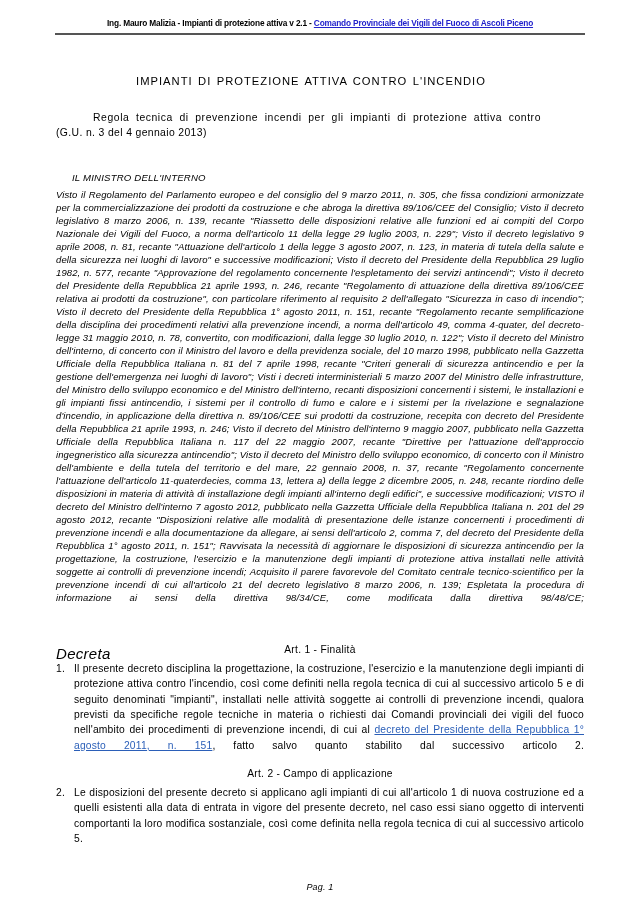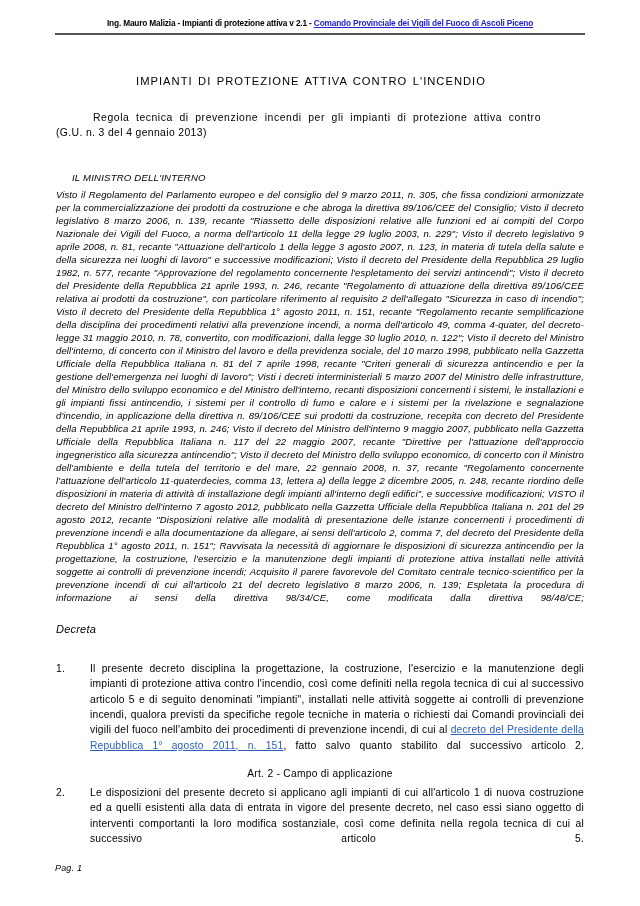--- a/index.html
+++ b/index.html
@@ -98,23 +98,23 @@
     text-justify: inter-word;
     letter-spacing: 0.012em;
   }
   .preamble::after {
     content: "";
     display: inline-block;
     width: 100%;
   }
   .decreta {
     position: absolute;
-    top: 623px;
-    left: 56px;
-    font-size: 11px;
+    top: 645px;
+    left: 56px;
+    font-size: 15px;
     font-style: italic;
     letter-spacing: 0.02em;
   }
 
   
   .art-title {
     position: absolute;
     left: 55px;
     width: 530px;
     text-align: center;
@@ -139,39 +139,39 @@
 
   .art-body .num {
     position: absolute;
     left: 0;
     top: 0;
     width: 26px;
     text-align: left;
   }
   .art-body .txt {
     display: block;
-    margin-left: 34px;
+    margin-left: 18px;
   }
   .art-body .txt::after {
     content: "";
     display: inline-block;
     width: 100%;
   }
   .inline-link {
     color: #2b5fb8;
     text-decoration: underline;
   }
 
   
   .footer {
     position: absolute;
-    top: 863px;
-    left: 55px;
-    width: 530px;
-    text-align: left;
+    top: 882px;
+    left: 55px;
+    width: 530px;
+    text-align: center;
     font-size: 9px;
     font-style: italic;
     letter-spacing: 0.02em;
   }
 </style>
 </head>
 <body>
 
 <div class="page">
 
@@ -184,20 +184,21 @@
 
   <div class="heading-block">
     <div class="line-wide">Regola tecnica di prevenzione incendi per gli impianti di protezione attiva contro</div>
     <div>(G.U. n. 3 del 4 gennaio 2013)</div>
   </div>
 
   <div class="ministro">IL MINISTRO DELL'INTERNO</div>
   <div class="preamble">Visto il Regolamento del Parlamento europeo e del consiglio del 9 marzo 2011, n. 305, che fissa condizioni armonizzate per la commercializzazione dei prodotti da costruzione e che abroga la direttiva 89/106/CEE del Consiglio; Visto il decreto legislativo 8 marzo 2006, n. 139, recante "Riassetto delle disposizioni relative alle funzioni ed ai compiti del Corpo Nazionale dei Vigili del Fuoco, a norma dell'articolo 11 della legge 29 luglio 2003, n. 229"; Visto il decreto legislativo 9 aprile 2008, n. 81, recante "Attuazione dell'articolo 1 della legge 3 agosto 2007, n. 123, in materia di tutela della salute e della sicurezza nei luoghi di lavoro" e successive modificazioni; Visto il decreto del Presidente della Repubblica 29 luglio 1982, n. 577, recante "Approvazione del regolamento concernente l'espletamento dei servizi antincendi"; Visto il decreto del Presidente della Repubblica 21 aprile 1993, n. 246, recante "Regolamento di attuazione della direttiva 89/106/CEE relativa ai prodotti da costruzione", con particolare riferimento al requisito 2 dell'allegato "Sicurezza in caso di incendio"; Visto il decreto del Presidente della Repubblica 1° agosto 2011, n. 151, recante "Regolamento recante semplificazione della disciplina dei procedimenti relativi alla prevenzione incendi, a norma dell'articolo 49, comma 4-quater, del decreto-legge 31 maggio 2010, n. 78, convertito, con modificazioni, dalla legge 30 luglio 2010, n. 122"; Visto il decreto del Ministro dell'interno, di concerto con il Ministro del lavoro e della previdenza sociale, del 10 marzo 1998, pubblicato nella Gazzetta Ufficiale della Repubblica Italiana n. 81 del 7 aprile 1998, recante "Criteri generali di sicurezza antincendio e per la gestione dell'emergenza nei luoghi di lavoro"; Visti i decreti interministeriali 5 marzo 2007 del Ministro delle infrastrutture, del Ministro dello sviluppo economico e del Ministro dell'interno, recanti disposizioni concernenti i sistemi, le installazioni e gli impianti fissi antincendio, i sistemi per il controllo di fumo e calore e i sistemi per la rivelazione e segnalazione d'incendio, in applicazione della direttiva n. 89/106/CEE sui prodotti da costruzione, recepita con decreto del Presidente della Repubblica 21 aprile 1993, n. 246; Visto il decreto del Ministro dell'interno 9 maggio 2007, pubblicato nella Gazzetta Ufficiale della Repubblica Italiana n. 117 del 22 maggio 2007, recante "Direttive per l'attuazione dell'approccio ingegneristico alla sicurezza antincendio"; Visto il decreto del Ministro dello sviluppo economico, di concerto con il Ministro dell'ambiente e della tutela del territorio e del mare, 22 gennaio 2008, n. 37, recante "Regolamento concernente l'attuazione dell'articolo 11-quaterdecies, comma 13, lettera a) della legge 2 dicembre 2005, n. 248, recante riordino delle disposizioni in materia di attività di installazione degli impianti all'interno degli edifici", e successive modificazioni; VISTO il decreto del Ministro dell'interno 7 agosto 2012, pubblicato nella Gazzetta Ufficiale della Repubblica Italiana n. 201 del 29 agosto 2012, recante "Disposizioni relative alle modalità di presentazione delle istanze concernenti i procedimenti di prevenzione incendi e alla documentazione da allegare, ai sensi dell'articolo 2, comma 7, del decreto del Presidente della Repubblica 1° agosto 2011, n. 151"; Ravvisata la necessità di aggiornare le disposizioni di sicurezza antincendio per la progettazione, la costruzione, l'esercizio e la manutenzione degli impianti di protezione attiva installati nelle attività soggette ai controlli di prevenzione incendi; Acquisito il parere favorevole del Comitato centrale tecnico-scientifico per la prevenzione incendi di cui all'articolo 21 del decreto legislativo 8 marzo 2006, n. 139; Espletata la procedura di informazione ai sensi della direttiva 98/34/CE, come modificata dalla direttiva 98/48/CE;</div>
   <div class="decreta">Decreta</div>
 
+  <div class="art-title" id="art1-title">Art. 1 - Finalità</div>
   <div class="art-body" id="art1-body">
     <span class="num">1.</span>
     <span class="txt"><span>Il presente decreto disciplina la progettazione, la costruzione, l'esercizio e la manutenzione degli impianti di protezione attiva contro l'incendio, così come definiti nella regola tecnica di cui al successivo articolo 5 e di seguito denominati "impianti", installati nelle attività soggette ai controlli di prevenzione incendi, qualora previsti da specifiche regole tecniche in materia o richiesti dai Comandi provinciali dei vigili del fuoco nell'ambito dei procedimenti di prevenzione incendi, di cui al </span><a class="inline-link" href="#">decreto del Presidente della Repubblica 1° agosto 2011, n. 151</a><span>, fatto salvo quanto stabilito dal successivo articolo 2.</span></span>
   </div>
 
   <div class="art-title" id="art2-title">Art. 2 - Campo di applicazione</div>
   <div class="art-body" id="art2-body">
     <span class="num">2.</span>
     <span class="txt">Le disposizioni del presente decreto si applicano agli impianti di cui all'articolo 1 di nuova costruzione ed a quelli esistenti alla data di entrata in vigore del presente decreto, nel caso essi siano oggetto di interventi comportanti la loro modifica sostanziale, così come definita nella regola tecnica di cui al successivo articolo 5.</span>
   </div>

